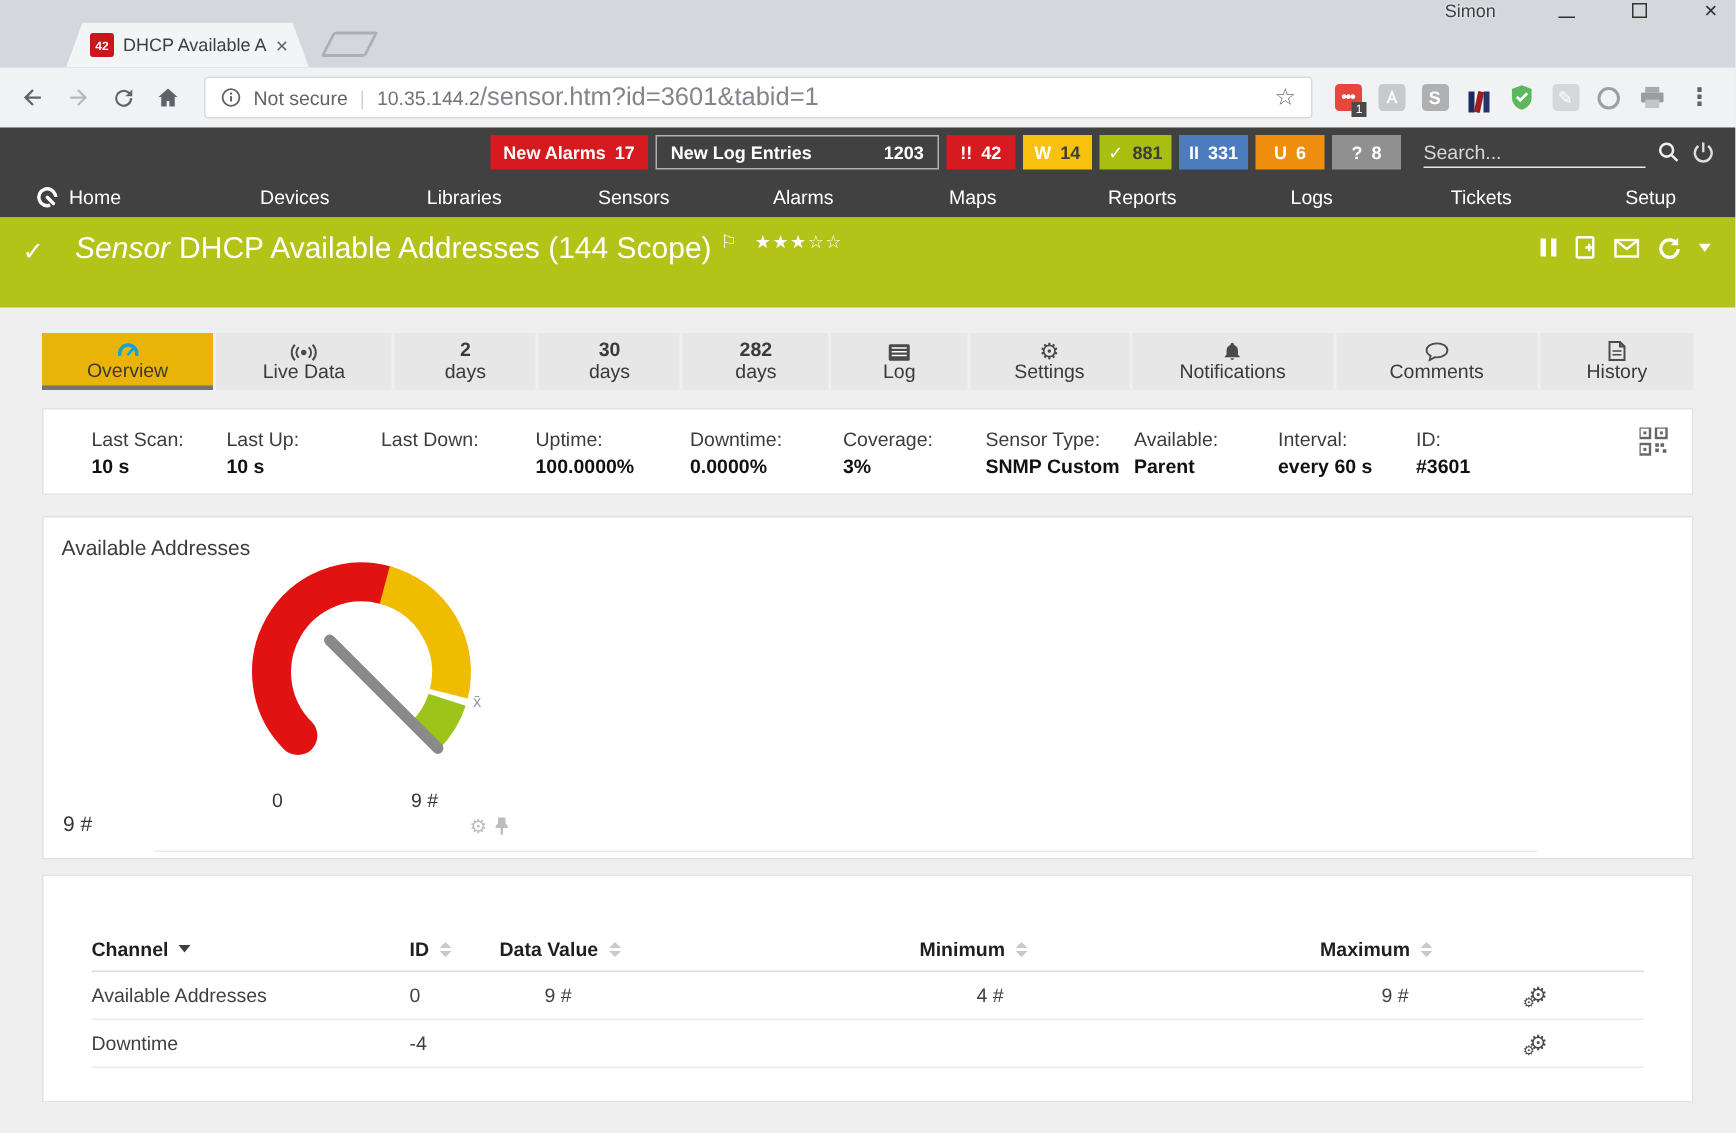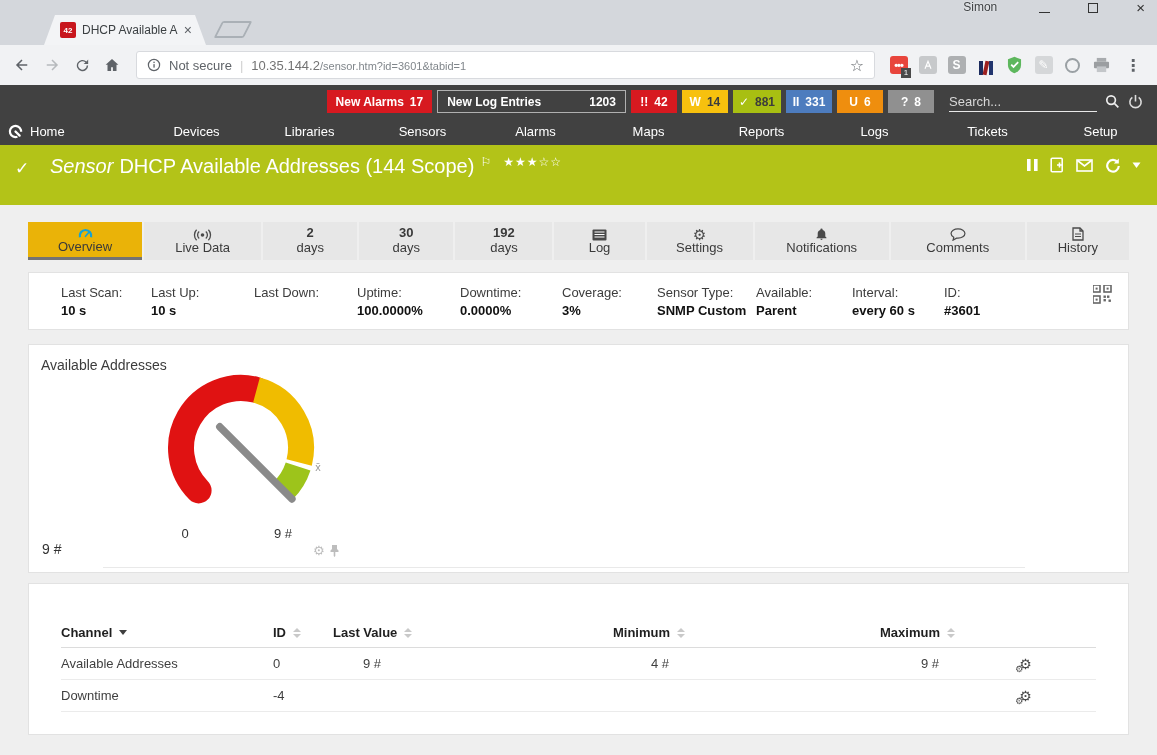--- a/index.html
+++ b/index.html
@@ -23,21 +23,21 @@
   .minbar { display:inline-block; width:11px; border-bottom:1px solid #333; }
   .maxbox { display:inline-block; width:10px; height:10px; border:1px solid #333; }
 
   .toolbar { height:40px; background:#f1f2f4; display:flex; align-items:center; padding:0 12px; gap:10px; }
   .navbtn { width:20px; height:20px; flex:none; display:flex; align-items:center; justify-content:center; }
   .omnibox { flex:1; height:28px; background:#fff; border:1px solid #d8dade; border-radius:3px;
              display:flex; align-items:center; padding:0 10px; gap:8px; margin:0 4px; }
   .sectext { color:#5f6368; font-size:13px; }
   .urlsep { color:#d0d0d0; }
   .urlhost { color:#737373; font-size:13px; }
-  .urlpath { color:#80868b; font-size:11px; }
+  .urlpath { color:#80868b; font-size:17px; }
   .obspacer { flex:1; }
   .star { color:#6b6f73; font-size:16px; }
   .ext { width:19px; height:19px; flex:none; position:relative; display:flex; align-items:center; justify-content:center; }
   .ext-sq { width:18px; height:18px; border-radius:3px; display:flex; align-items:center; justify-content:center; }
   .ext-chat { background:#e8453c; color:#fff; font-size:11px; font-weight:bold; letter-spacing:-1px; }
   .ext-badge { position:absolute; right:-3px; bottom:-3px; background:#4a4a4a; color:#fff; font-size:8px;
                width:10px; height:10px; display:flex; align-items:center; justify-content:center; }
   .ext-pdf { background:#c7c9cb; }
   .ext-s { background:#aeb0b2; color:#fff; font-size:12px; font-weight:bold; }
   .ext-edit { background:#d5d7d9; color:#fff; font-size:12px; }
@@ -55,21 +55,21 @@
            font-size:12px; font-weight:bold; color:#fff; padding:0 6px; }
   .b-red { background:#d71920; } .b-yellow { background:#f7c10e; } .b-lime { background:#a8bf12; }
   .b-blue { background:#4d7cbe; } .b-orange { background:#ef8e0e; } .b-grey { background:#909090; }
   .cnt-dark { color:#3c3c3c; }
   .searchwrap { display:flex; align-items:center; margin-left:10px; gap:8px; }
   .searchin { width:148px; background:transparent; border:none; border-bottom:1px solid #e8e8e8; color:#eee;
               font-size:13px; padding:2px 0; outline:none; }
   .searchin::placeholder { color:#d8d8d8; }
 
   .prtg-nav { height:27px; background:#414141; display:flex; align-items:center; color:#fff; font-size:13px; }
-  .nav-home { width:140px; padding-left:8px; display:flex; gap:7px; }
+  .nav-home { width:140px; padding-left:24px; display:flex; gap:7px; }
   .nav-it { width:113px; text-align:center; }
 
   
   .sensor-bar { height:60px; background:#b3c318; color:#fff; position:relative; padding:10px 16px 0; }
   .sb-check { position:absolute; left:15px; top:13px; font-size:17px; font-weight:bold; }
   .sb-title { margin-left:34px; font-size:20px; display:flex; align-items:baseline; gap:6px; }
   .sb-kind { font-style:italic; }
   .sb-flag { font-size:12px; vertical-align:super; position:relative; top:-7px; }
   .sb-stars { font-size:12px; letter-spacing:1px; position:relative; top:-7px; margin-left:6px; }
   .sb-status { margin-left:34px; font-size:11px; font-weight:bold; margin-top:2px; }
@@ -333,21 +333,21 @@
     </div>
     <div class="titem w-d">
       <span class="tval">2</span>
       <span>days</span>
     </div>
     <div class="titem w-d">
       <span class="tval">30</span>
       <span>days</span>
     </div>
     <div class="titem w-d3">
-      <span class="tval">192</span>
+      <span class="tval">282</span>
       <span>days</span>
     </div>
     <div class="titem w-lg">
       <span class="ticon">
         <svg width="15" height="12" viewBox="0 0 15 12">
             <rect x="0.5" y="0.5" width="14" height="11" rx="1" fill="#4a4a4a"></rect>
             <path d="M2.5 3h10M2.5 5.5h10M2.5 8h10" stroke="#fff" stroke-width="1.1"></path>
           </svg>
       </span>
       <span>Log</span>
@@ -469,21 +469,21 @@
           <span class="darr"></span>
       </div>
       <div class="tc">
         <span>ID</span>
           <span class="sort">
             <i class="up"></i>
             <i class="dn"></i>
           </span>
       </div>
       <div class="tc">
-        <span>Last Value</span>
+        <span>Data Value</span>
           <span class="sort">
             <i class="up"></i>
             <i class="dn"></i>
           </span>
       </div>
       <div class="tc r">
         <span>Minimum</span>
           <span class="sort">
             <i class="up"></i>
             <i class="dn"></i>

